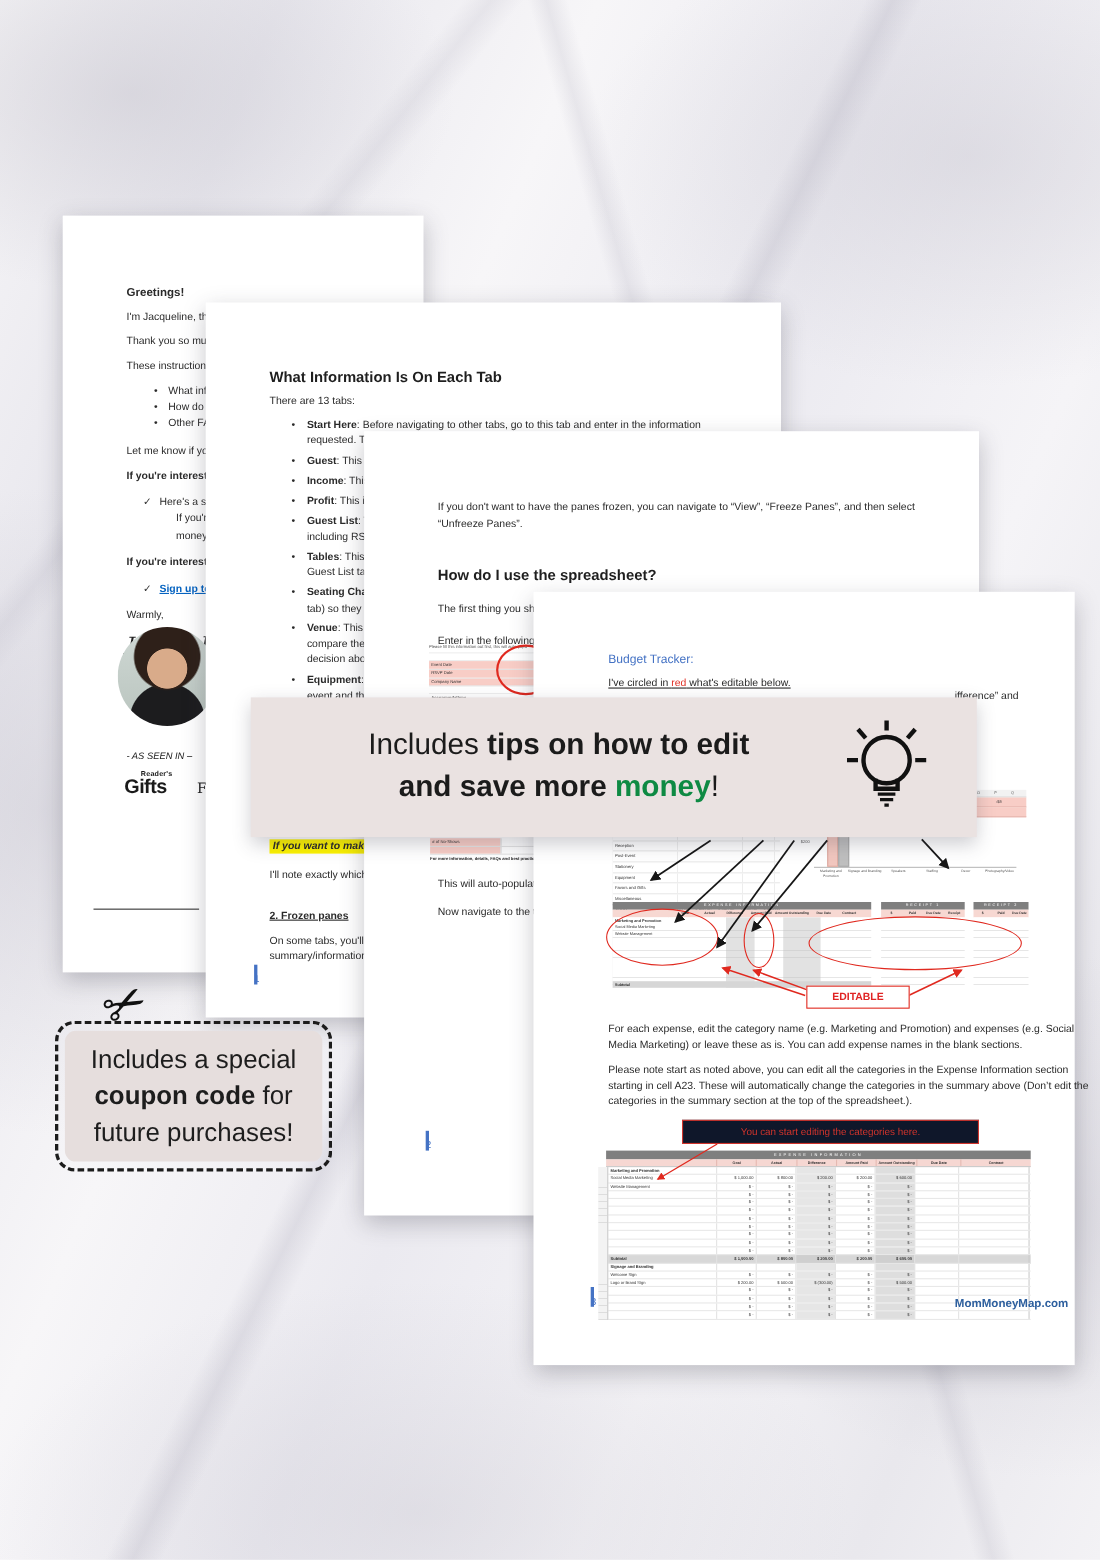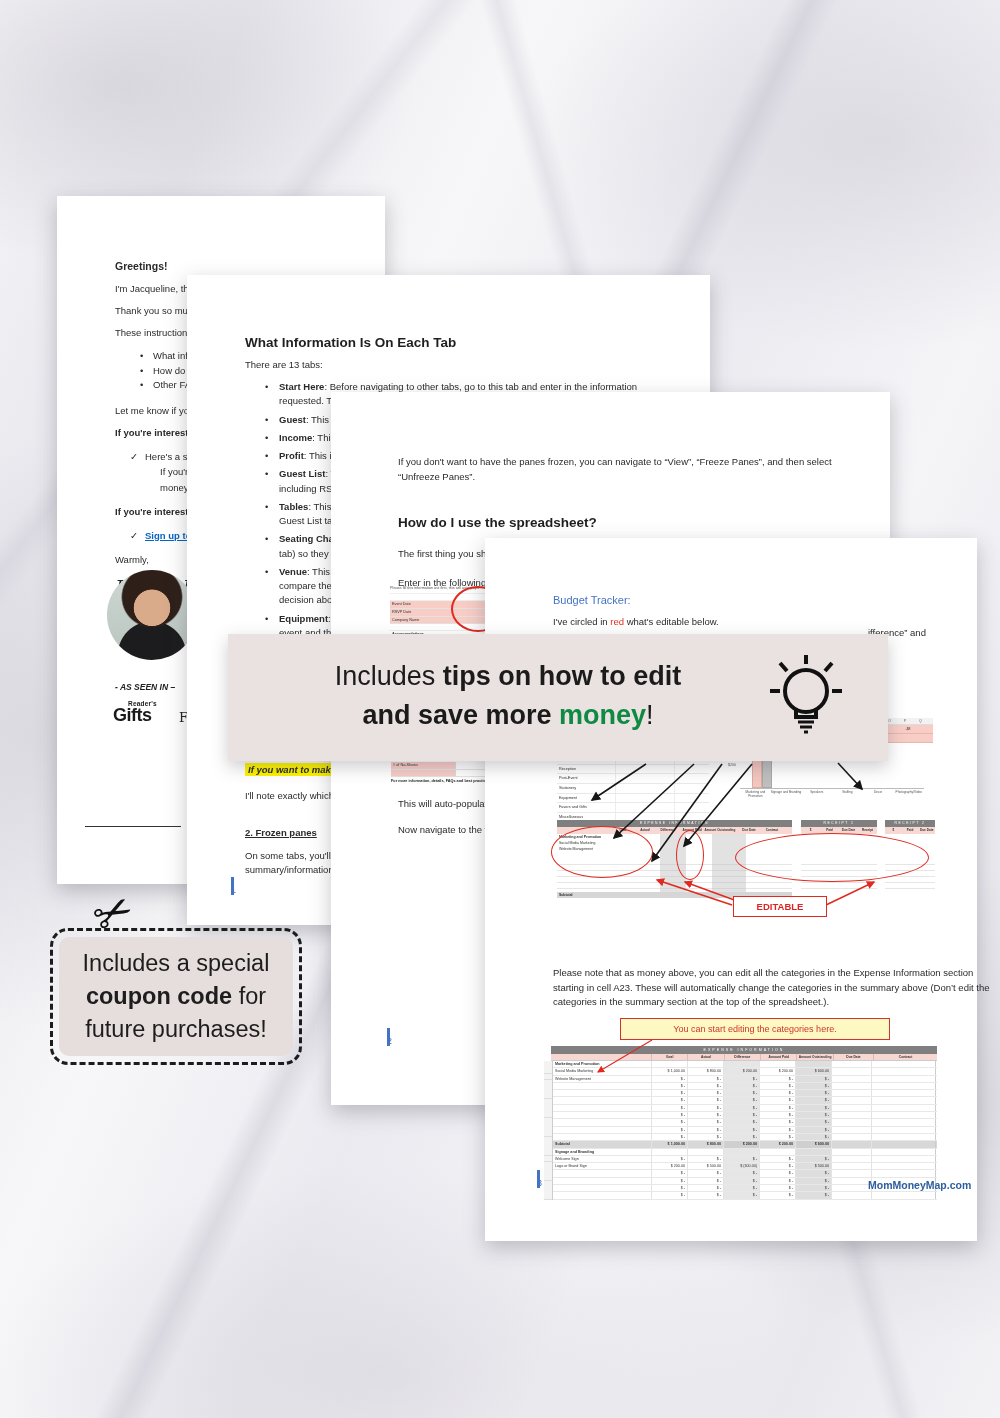--- a/index.html
+++ b/index.html
@@ -56,21 +56,21 @@
   .chk{position:relative;margin-left:30px;line-height:1.6;}
   .chk::before{content:"✓";position:absolute;left:-15px;color:#333;}
   .chk .cont2{margin-left:15px;}
   .sig{font-family:"DejaVu Serif",serif;font-style:italic;font-size:19px;color:#222;letter-spacing:.5px;}
   .photo{position:absolute;left:50px;top:374px;width:90px;height:90px;border-radius:50%;
     background:
       radial-gradient(circle at 50% 42%, #d9ab8a 0 26%, transparent 27%),
       radial-gradient(circle at 50% 30%, #2e2019 0 38%, transparent 40%),
       radial-gradient(circle at 50% 95%, #1c1c1e 0 35%, transparent 36%),
       linear-gradient(#cfd8d4,#b9c4be);}
-  .asseen{position:absolute;left:58px;top:486px;font-size:8.5px;font-style:italic;font-weight:bold;color:#222;}
+  .asseen{position:absolute;left:58px;top:486px;font-size:8.5px;font-style:italic;font-weight:normal;color:#222;}
   .rdlogo{position:absolute;left:56px;top:504px;color:#1a1a1a;}
   .rd-small{font-size:6.5px;font-weight:bold;margin-left:15px;letter-spacing:.2px;}
   .rd-big{font-size:18px;font-weight:bold;margin-top:-2px;letter-spacing:-.5px;}
   .f-partial{position:absolute;left:122px;top:514px;font-size:13px;font-family:"DejaVu Serif",serif;color:#222;}
   .p1-rule{position:absolute;left:28px;top:630px;width:96px;border-top:1.5px solid #333;}
   
   .p2-pad{padding:60px 0 0 58px;}
   .p2-intro{margin-top:9px;}
   .p2-ul{margin:10px 0 0 34px;padding:0;list-style:none;}
   .p2-ul li{line-height:1.5;margin-bottom:4px;position:relative;white-space:nowrap;}
@@ -92,21 +92,21 @@
   .rell{position:absolute;border:2px solid #e0291f;border-radius:50%;}
   .frag3{position:absolute;left:60px;top:370px;width:200px;font-size:3.8px;color:#333;}
   .fr-row{display:flex;height:6.5px;line-height:6.5px;border-bottom:.5px solid #e4e4e4;}
   .fr-row .lab{width:62px;background:#f8cdc6;padding-left:2px;white-space:nowrap;overflow:hidden;}
   .fr-row .val{flex:1;border-left:.5px solid #ddd;text-align:right;padding-right:20px;}
   .fr-txt{height:8px;line-height:8px;font-weight:bold;color:#222;}
   .p3-p4{position:absolute;left:67px;top:406px;}
   .p3-p5{position:absolute;left:67px;top:432px;}
   
   .p4-h{position:absolute;left:68px;top:56px;font-size:11px;color:#4472c4;}
-  .p4-sub{position:absolute;left:68px;top:78px;}
+  .p4-sub{position:absolute;left:68px;top:78px;text-decoration:underline;}
   .red{color:#e03127;}
   .p4-frag{position:absolute;left:383px;top:89px;}
   .pinkfrag{position:absolute;left:398px;top:180px;width:50px;font-size:3.5px;color:#666;}
   .pf-cols{height:6px;line-height:6px;background:#f2f2f2;border-bottom:.5px solid #ddd;text-align:center;letter-spacing:6px;}
   .pf-row{height:8px;line-height:8px;background:#f8cdc6;border-bottom:.5px solid #e7b7af;text-align:center;color:#333;}
   .shot1{position:absolute;left:58px;top:150px;width:392px;height:215px;}
   .sumtab{position:absolute;left:14px;top:0;width:152px;}
   .sum-row{height:8.6px;line-height:8.6px;font-size:3.8px;color:#333;padding-left:2px;border-bottom:.5px solid #e9e9e9;white-space:nowrap;overflow:hidden;
     background:repeating-linear-gradient(to right, transparent 0 29px, #ededed 29px 29.5px);}
   .sum-total{display:flex;height:9.5px;line-height:9.5px;font-size:3.8px;background:#efefef;border-top:.5px solid #999;font-weight:bold;}
@@ -148,21 +148,21 @@
   .rgrid.g2{left:342px;width:50px;}
   .mn{position:absolute;left:16px;font-size:3.5px;color:#333;white-space:nowrap;}
   .mn.b{font-weight:bold;}
   .midsub{position:absolute;left:14px;top:204px;width:235px;height:6px;line-height:6px;background:#d6d6d6;font-size:3.4px;font-weight:bold;padding-left:2px;box-sizing:border-box;}
   .ell{position:absolute;border:1.8px solid #e0291f;border-radius:50%;z-index:5;}
   .editable{position:absolute;left:248px;top:358px;width:92px;height:19px;border:1.5px solid #e0291f;background:#fff;color:#e02424;font-weight:bold;font-size:9.5px;text-align:center;line-height:19px;z-index:6;}
   .arrows{position:absolute;left:0;top:0;z-index:5;pointer-events:none;}
   .p4-para{position:absolute;left:68px;line-height:1.55;}
   .p4-para.pp1{top:391px;}
   .p4-para.pp2{top:428px;}
-  .callout{position:absolute;left:135px;top:480px;width:268px;height:20px;border:1px solid #d0342c;color:#d0342c;font-size:9px;text-align:center;line-height:20px;background:#fef9c3;}
+  .callout{position:absolute;left:135px;top:480px;width:268px;height:20px;border:1px solid #d0342c;color:#d0342c;font-size:9px;text-align:center;line-height:20px;background:#0f172a;}
   
   .shot2{position:absolute;left:58px;top:508px;width:394px;}
   .bs-title{height:8px;line-height:8px;background:#7f7f7f;color:#fff;font-size:3.6px;text-align:center;letter-spacing:2px;margin-left:8px;}
   .bs-head{display:flex;height:7px;background:#f6d7d2;margin-left:8px;padding-left:100px;box-sizing:border-box;border-bottom:.5px solid #ccc;}
   .bh{width:36px;font-size:3.3px;line-height:7px;font-weight:bold;color:#333;text-align:center;border-left:.5px solid #e5b9b1;overflow:hidden;white-space:nowrap;}
   .bh:nth-child(6){width:40px;}
   .bh:nth-child(7){width:64px;}
   .bs-rows{margin-left:8px;border-left:.5px solid #ccc;position:relative;}
   .bs-num{position:absolute;left:-8px;top:0;bottom:0;width:8px;background:#f3f3f3;border-right:.5px solid #ccc;
     background-image:repeating-linear-gradient(to bottom, #f3f3f3 0 5.9px, #ddd 5.9px 6.3px);}
@@ -485,23 +485,28 @@
       <line x1="209" y1="226" x2="129" y2="300" stroke="#161616" stroke-width="1.6" marker-end="url(#ab)"></line>
       <line x1="237" y1="226" x2="167" y2="323" stroke="#161616" stroke-width="1.6" marker-end="url(#ab)"></line>
       <line x1="267" y1="226" x2="199" y2="308" stroke="#161616" stroke-width="1.6" marker-end="url(#ab)"></line>
       <line x1="353" y1="225" x2="377" y2="251" stroke="#161616" stroke-width="1.6" marker-end="url(#ab)"></line>
       <line x1="247" y1="367" x2="172" y2="342" stroke="#e0291f" stroke-width="1.4" marker-end="url(#ar)"></line>
       <line x1="252" y1="363" x2="200" y2="344" stroke="#e0291f" stroke-width="1.4" marker-end="url(#ar)"></line>
       <line x1="341" y1="367" x2="389" y2="344" stroke="#e0291f" stroke-width="1.4" marker-end="url(#ar)"></line>
       <line x1="167" y1="502" x2="113" y2="534" stroke="#e0291f" stroke-width="1.2" marker-end="url(#ar)"></line>
     </svg>
 
+    <div class="p4-para pp1">
+
+    <div class="nowrap">For each expense, edit the category name (e.g. Marketing and Promotion) and expenses (e.g. Social</div>
+        <div class="nowrap">Media Marketing) or leave these as is. You can add expense names in the blank sections.</div>
+      </div>
     <div class="p4-para pp2">
 
-    <div class="nowrap">Please note that as money above, you can edit all the categories in the Expense Information section</div>
+    <div class="nowrap">Please note start as noted above, you can edit all the categories in the Expense Information section</div>
         <div class="nowrap">starting in cell A23. These will automatically change the categories in the summary above (Don’t edit the</div>
         <div class="nowrap">categories in the summary section at the top of the spreadsheet.).</div>
       </div>
     <div class="callout">You can start editing the categories here.</div>
 
     <div class="shot2">
       <div class="bs-title">EXPENSE INFORMATION</div>
       <div class="bs-head">
 
       <div class="bh">Goal</div>

